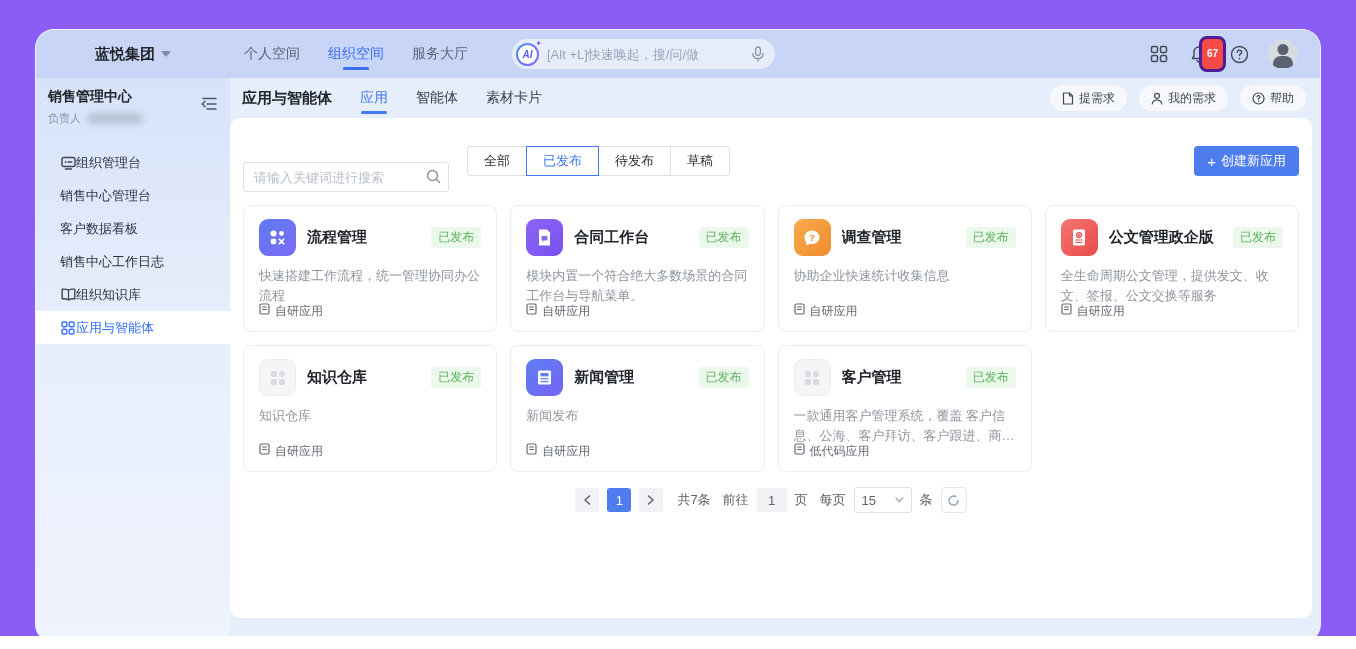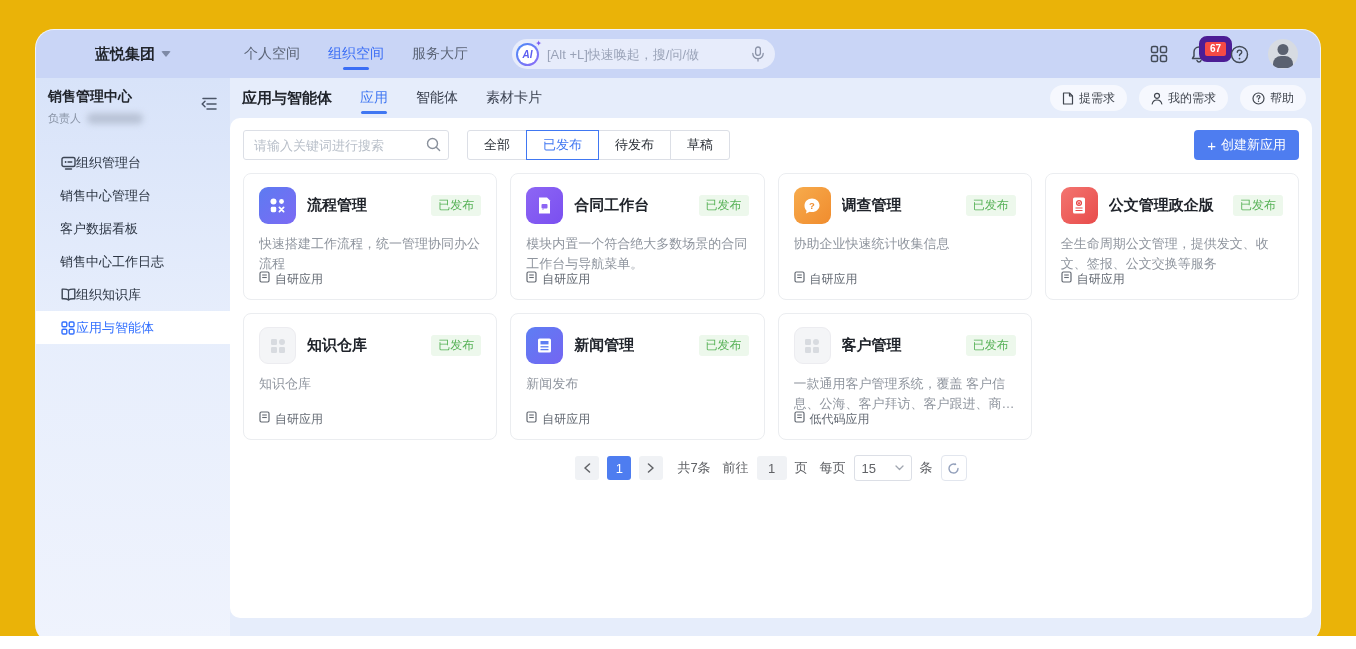--- a/index.html
+++ b/index.html
@@ -1,38 +1,38 @@
 <!DOCTYPE html>
 <html><head>
 <meta charset="utf-8">
 <style>
   * { margin:0; padding:0; box-sizing:border-box; }
   body { font-family:"Liberation Sans","DejaVu Sans",sans-serif; background:#fff; }
-  .canvas { position:relative; width:1356px; height:636px; background:#eab308; overflow:hidden; }
+  .canvas { position:relative; width:1356px; height:636px; background:#8b5cf6; overflow:hidden; }
   .window { position:absolute; left:36px; top:30px; width:1284px; height:612px; border-radius:18px; overflow:hidden; background:#e7eefb; box-shadow:0 0 0 1px #eef3fc; }
 
   
   .topbar { height:48px; background:#c9d5f6; display:flex; align-items:center; }
   .tb-left { width:194px; display:flex; align-items:center; justify-content:center; gap:6px; }
   .company { font-size:15px; font-weight:bold; color:#20242b; }
   .caret-down { width:0; height:0; border-left:5px solid transparent; border-right:5px solid transparent; border-top:6px solid #7e8aa6; border-radius:2px; }
   .tb-nav { display:flex; align-items:flex-start; gap:28px; margin-left:14px; }
   .tb-nav-item { position:relative; font-size:14px; color:#5c6577; cursor:pointer; padding:13px 0; }
   .tb-nav-item.active { color:#3b6ef5; font-weight:normal; }
   .tb-nav-item.active::after { content:""; position:absolute; left:50%; transform:translateX(-50%); bottom:6px; width:26px; height:3px; border-radius:2px; background:#3b6ef5; }
   .ai-search { display:flex; align-items:center; gap:8px; margin-left:44px; width:263px; height:30px; border-radius:16px; background:rgba(255,255,255,.55); padding:0 10px 0 4px; }
   .ai-badge { position:relative; width:23px; height:23px; border-radius:50%; background:linear-gradient(135deg,#4a8cf7,#8f6bf6); display:flex; align-items:center; justify-content:center; flex:none; }
   .ai-badge-inner { width:19px; height:19px; border-radius:50%; background:#fff; display:flex; align-items:center; justify-content:center; font-size:10px; font-weight:bold; color:#5b5ef0; font-style:italic; }
   .ai-spark { position:absolute; top:-4px; right:-3px; color:#7d5bf3; font-size:8px; }
   .ai-input { flex:1; border:none; outline:none; background:transparent; font-size:13px; color:#3a4150; min-width:0; }
   .ai-input::placeholder { color:#9aa3b8; }
   .mic-icon { flex:none; display:flex; }
   .tb-right { margin-left:auto; display:flex; align-items:center; gap:18px; padding-right:22px; }
   .tb-icon { position:relative; display:flex; align-items:center; justify-content:center; width:22px; height:22px; cursor:pointer; }
-  .badge { position:absolute; top:-7px; left:11px; background:#f54a45; color:#fff; font-size:10px; font-weight:bold; padding:1px 5px; border-radius:8px; border:6px solid #4c1d95; line-height:1.2; }
+  .badge { position:absolute; top:-7px; left:11px; background:#f54a45; color:#fff; font-size:10px; font-weight:bold; padding:9px 5px; border-radius:8px; border:3px solid #4c1d95; line-height:1.2; }
   .avatar { width:30px; height:30px; border-radius:50%; background:#d7dbe2; overflow:hidden; position:relative; cursor:pointer; }
   .avatar::before { content:""; position:absolute; top:5px; left:50%; transform:translateX(-50%); width:11px; height:11px; border-radius:50%; background:#5a6170; }
   .avatar::after { content:""; position:absolute; top:17px; left:50%; transform:translateX(-50%); width:20px; height:12px; border-radius:8px 8px 0 0; background:#5a6170; }
 
   
   .body { display:flex; height:564px; }
   .sidebar { width:194px; flex:none; background:linear-gradient(180deg,#d8e3f9 0%,#e7eefc 45%,#eff3fd 100%); padding-top:8px; }
   .sb-head { position:relative; padding:2px 12px 10px 12px; }
   .sb-title { font-size:14px; font-weight:bold; color:#20242b; }
   .sb-owner { display:flex; align-items:center; gap:6px; margin-top:5px; }
@@ -53,21 +53,21 @@
   .mh-tab { position:relative; font-size:14px; color:#3a4150; cursor:pointer; height:100%; display:flex; align-items:center; }
   .mh-tab.active { color:#4077f2; }
   .mh-tab.active::after { content:""; position:absolute; bottom:4px; left:50%; transform:translateX(-50%); width:26px; height:3px; border-radius:2px; background:#4077f2; }
   .mh-actions { margin-left:auto; display:flex; gap:12px; }
   .pill-btn { display:flex; align-items:center; gap:5px; height:26px; padding:0 12px; border-radius:14px; background:rgba(255,255,255,.62); font-size:12px; color:#41464f; cursor:pointer; }
 
   .panel { flex:1; background:#fff; border-radius:10px; margin:0 8px 24px 0; padding:12px 13px; overflow:hidden; }
 
   
   .toolbar { display:flex; align-items:center; }
-  .search-box { position:relative; width:206px; height:30px; }
+  .search-box { position:relative; width:206px; height:30px;margin-top:32px; }
   .search-input { width:100%; height:100%; border:1px solid #dcdfe6; border-radius:3px; padding:0 30px 0 10px; font-size:13px; color:#333; outline:none; }
   .search-input::placeholder { color:#b8bfc9; }
   .search-ico { position:absolute; right:8px; top:7px; display:flex; cursor:pointer; }
   .seg { display:flex; margin-left:18px; }
   .seg-btn { height:30px; padding:0 16px; background:#fff; border:1px solid #dcdfe6; margin-left:-1px; font-size:13px; color:#2a2f36; display:flex; align-items:center; cursor:pointer; position:relative; }
   .seg-btn:first-child { border-radius:3px 0 0 3px; margin-left:0; }
   .seg-btn:last-child { border-radius:0 3px 3px 0; }
   .seg-btn.active { color:#4077f2; border-color:#4077f2; z-index:1; }
   .create-btn { margin-left:auto; height:30px; padding:0 13px; background:#4e7df0; color:#fff; font-size:13px; border:none; border-radius:4px; display:flex; align-items:center; gap:5px; cursor:pointer; }
   .create-plus { font-size:15px; line-height:1; }

